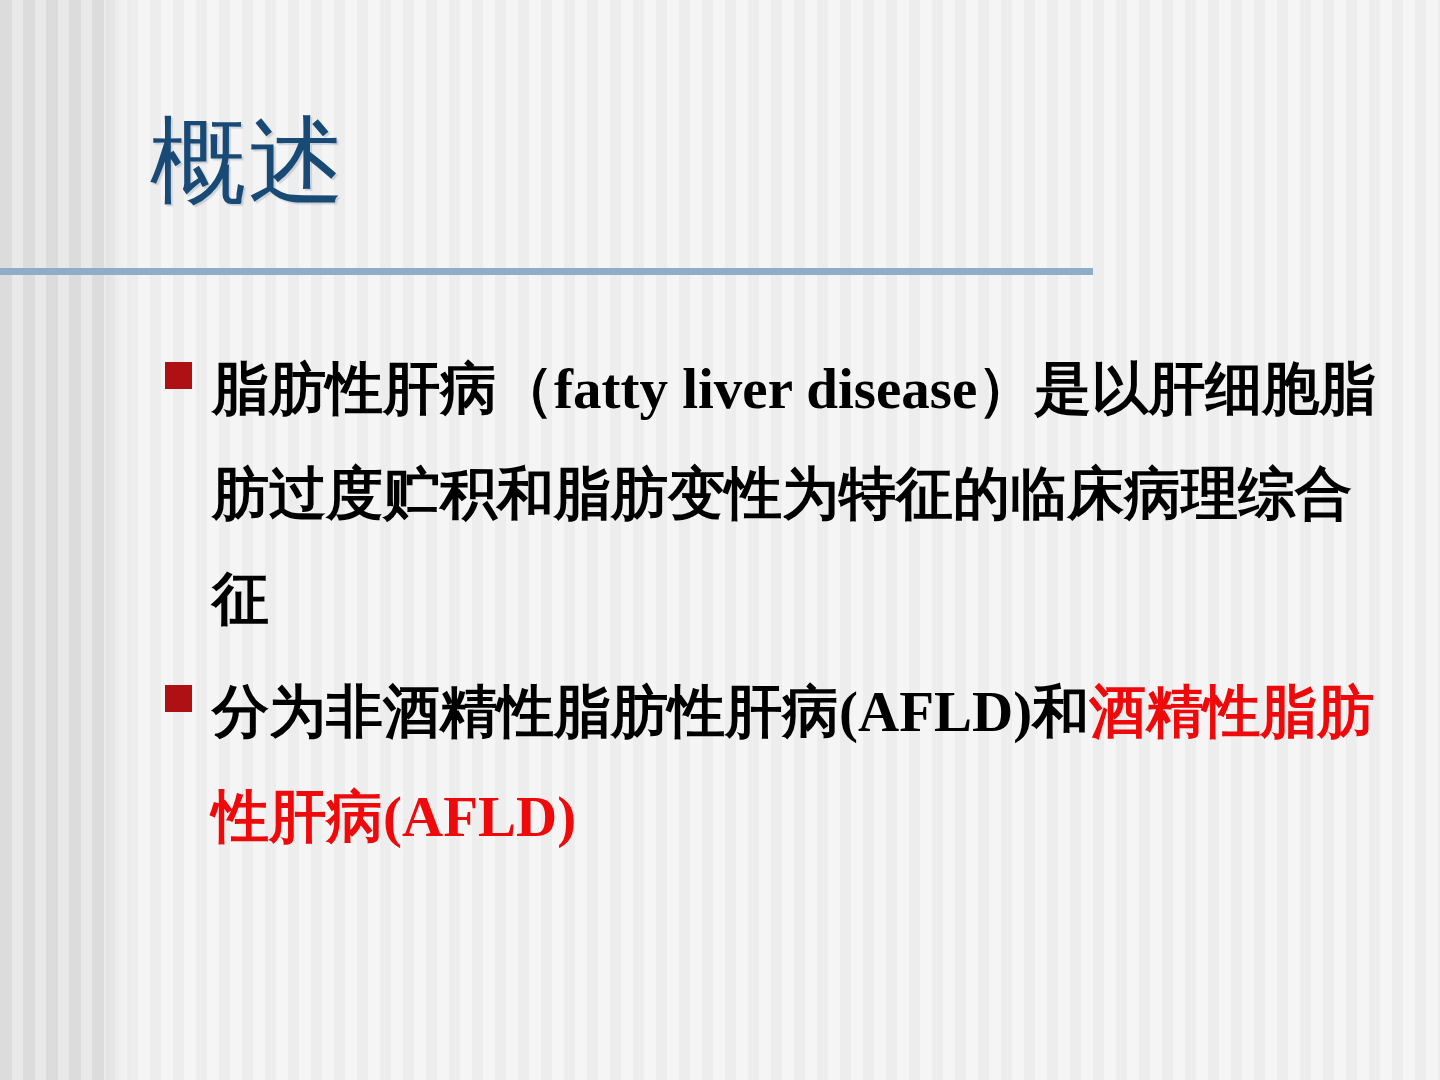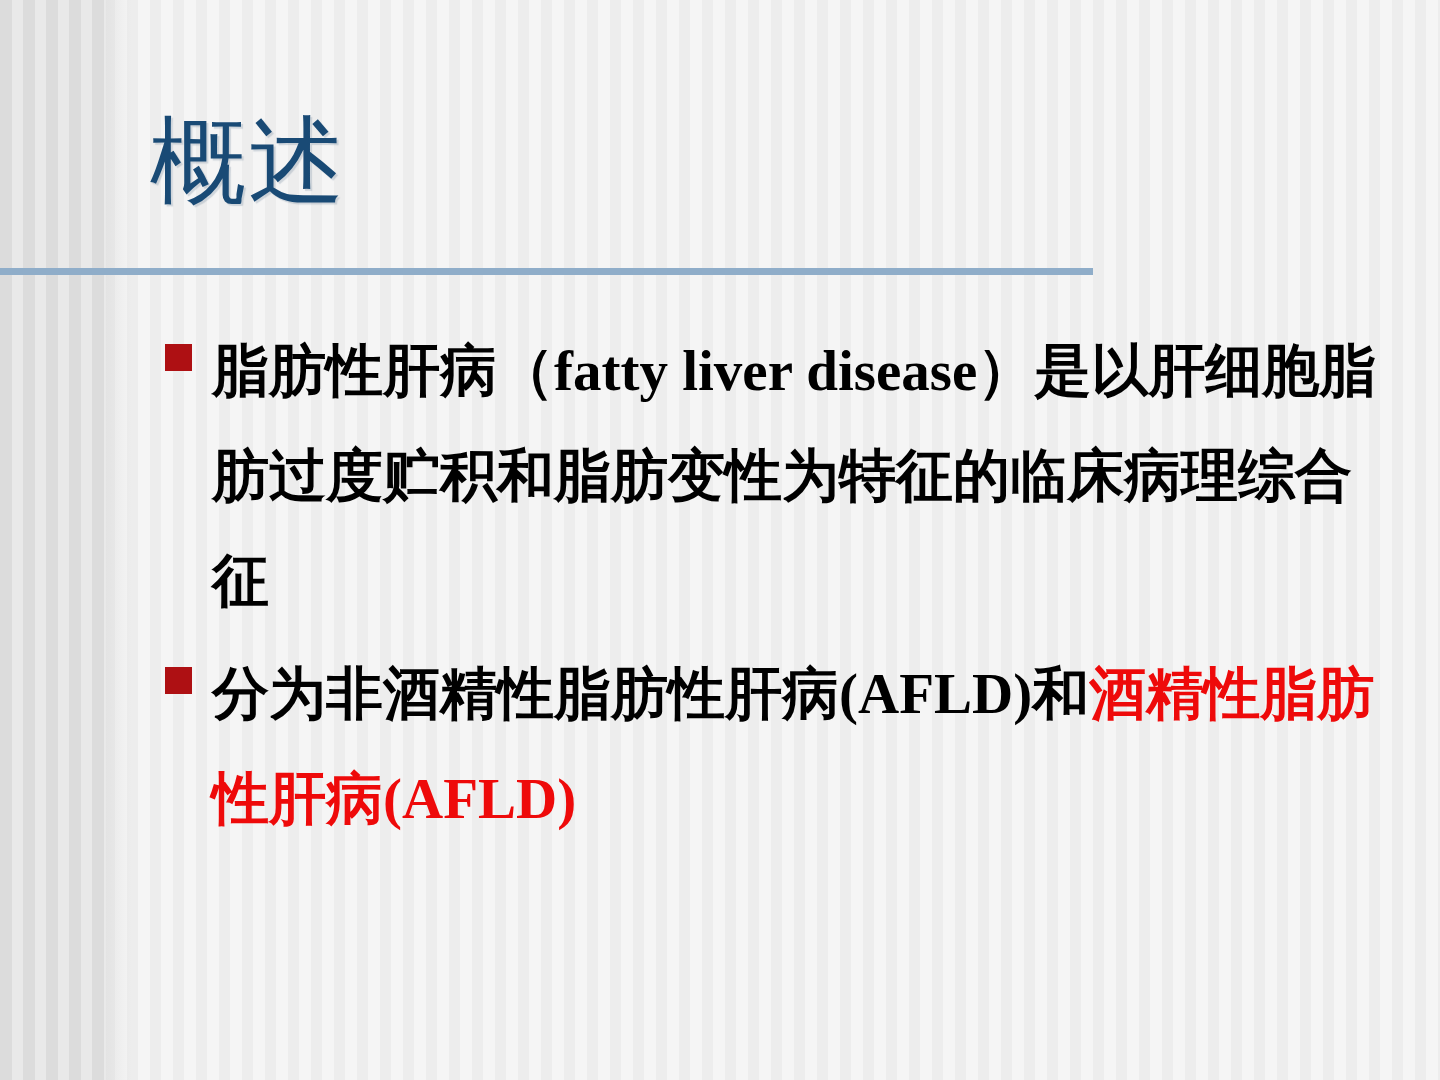--- a/index.html
+++ b/index.html
@@ -73,21 +73,21 @@
     top: 268px;
     width: 1093px;
     height: 7px;
     background: #8fadc9;
   }
 
   
   #body {
     position: absolute;
     left: 160px;
-    top: 318px;
+    top: 336px;
     width: 1220px;
   }
 
   .bullet-row {
     position: relative;
     padding-left: 52px;
   }
   .bullet-row + .bullet-row {
     margin-top: 8px;
   }

